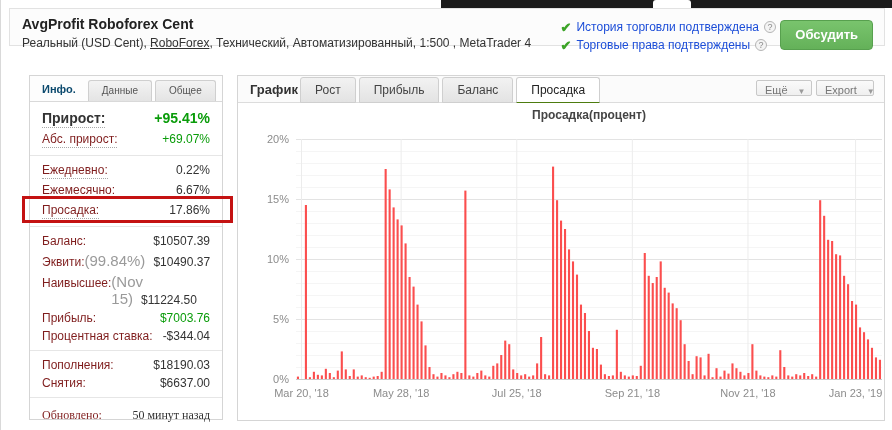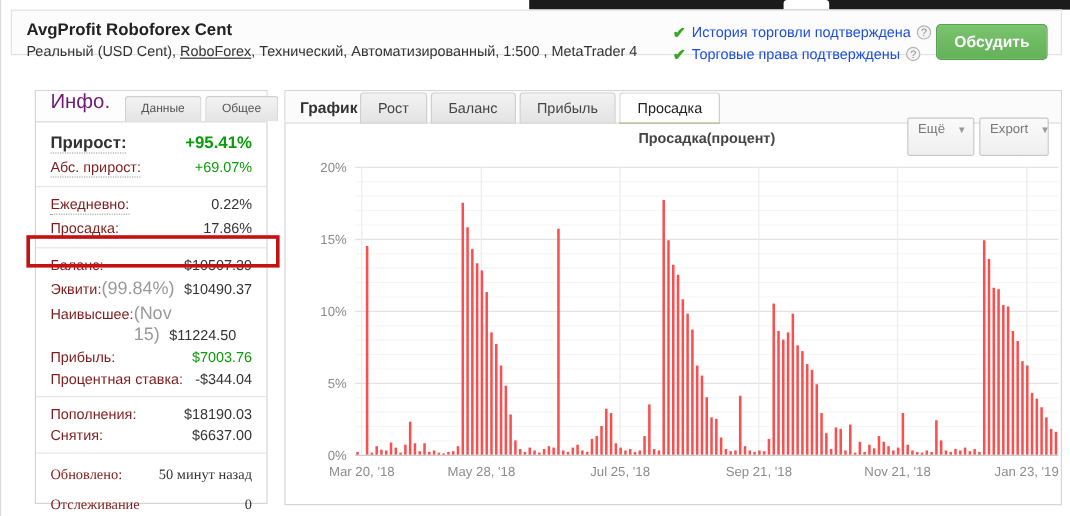--- a/index.html
+++ b/index.html
@@ -26,21 +26,21 @@
              font-size:9px; color:#8a8a8a; background:#f4f4f4; cursor:pointer; }
   .discuss-btn { position:absolute; right:11px; top:11px; height:30px; padding:0 14px;
                  background:linear-gradient(#79c46d,#64b159); border:1px solid #57a04e; border-radius:4px;
                  color:#fff; font-size:13px; font-weight:bold; line-height:28px; cursor:pointer; }
 
   
   .sidebar { position:absolute; left:28px; top:75px; width:194px; height:345px;
              background:#fff; border:1px solid #d5d5d5; }
   .side-tabs { height:26px; border-bottom:1px solid #d9d9d9; display:flex; align-items:flex-end;
                background:#fdfdfd; }
-  .side-tab-active { font-size:17px; font-weight:normal; color:#701a75; padding:5px 12px 6px 12px; }
+  .side-tab-active { font-size:11px; font-weight:bold; color:#0c4a6e; padding:5px 12px 6px 12px; }
   .side-tab { font-size:10px; color:#555; background:linear-gradient(#f3f3f3,#e4e4e4);
               border:1px solid #cfcfcf; border-bottom:none; border-radius:3px 3px 0 0;
               padding:4px 13px 5px 13px; margin-right:3px; cursor:pointer; }
   .side-body { padding:6px 0 0 0; }
   .srow { display:flex; justify-content:space-between; align-items:baseline; padding:2px 12px; }
   .srow .lbl { font-size:12px; color:#7f1d1d; }
   .srow .val { font-size:12px; color:#333; }
   .srow .pre { font-size:15px; color:#9a9a9a; margin-right:8px; }
   .dotted { border-bottom:1px dotted #a8a8a8; padding-bottom:1px; cursor:help; }
   .gain-row .lbl { font-size:14px; font-weight:bold; color:#333; }
@@ -55,21 +55,21 @@
   
   .chart-panel { position:absolute; left:236px; top:75px; width:648px; height:346px;
                  background:#fff; border:1px solid #d5d5d5; }
   .chart-head { position:relative; height:27px; background:#fbfbfb; border-bottom:1px solid #dcdcdc; }
   .chart-label { position:absolute; left:12px; top:6px; font-size:13px; font-weight:bold; color:#333; }
   .ctabs { position:absolute; left:62px; bottom:-1px; display:flex; align-items:flex-end; }
   .ctab { font-size:12px; color:#444; background:linear-gradient(#f2f2f2,#e3e3e3);
           border:1px solid #cfcfcf; border-radius:3px 3px 0 0;
           padding:5px 14px; margin-right:3px; cursor:pointer; }
   .ctab-active { background:#fff; border-bottom:1px solid #4d7c0f; color:#222; }
-  .hbtn { position:absolute; top:22px; height:32px; font-size:11px; color:#777;
+  .hbtn { position:absolute; top:4px; height:16px; font-size:11px; color:#777;
           background:linear-gradient(#fafafa,#efefef); border:1px solid #c8c8c8; border-radius:2px;
           padding:0 8px; line-height:18px; cursor:pointer; }
   .hbtn .caret { color:#9a9a9a; font-size:8px; margin-left:10px; }
   .btn-more { right:72px; width:56px; }
   .btn-export { right:10px; width:58px; }
   #chart-wrap { position:absolute; left:0; top:27px; width:646px; height:318px; }
 </style>
 </head>
 <body>
 
@@ -110,20 +110,24 @@
     <div class="srow">
       <span class="lbl dotted">Абс. прирост:</span>
       <span class="val green">+69.07%</span>
     </div>
     <div class="divider"></div>
     <div class="srow">
       <span class="lbl dotted">Ежедневно:</span>
       <span class="val">0.22%</span>
     </div>
     <div class="srow">
+      <span class="lbl dotted">Ежемесячно:</span>
+      <span class="val">6.67%</span>
+    </div>
+    <div class="srow">
       <span class="lbl dotted">Просадка:</span>
       <span class="val">17.86%</span>
     </div>
     <div class="divider"></div>
     <div class="srow">
       <span class="lbl">Баланс:</span>
       <span class="val">$10507.39</span>
     </div>
     <div class="srow">
       <span class="lbl">Эквити:</span>
@@ -162,22 +166,22 @@
   </div>
 </div>
 
 <div class="dd-highlight"></div>
 
 <div class="chart-panel">
   <div class="chart-head">
     <span class="chart-label">График</span>
     <div class="ctabs">
       <span class="ctab">Рост</span>
+      <span class="ctab">Прибыль</span>
       <span class="ctab">Баланс</span>
-      <span class="ctab">Прибыль</span>
       <span class="ctab ctab-active">Просадка</span>
     </div>
     <span class="hbtn btn-more"><span>Ещё</span><span class="caret">▼</span></span>
     <span class="hbtn btn-export"><span>Export</span><span class="caret">▼</span></span>
   </div>
   <div id="chart-wrap"><svg width="646" height="318">
         <line x1="58" y1="264.5" x2="644" y2="264.5" stroke="#f5f5f5" stroke-width="1"></line>
         <line x1="58" y1="252.5" x2="644" y2="252.5" stroke="#f5f5f5" stroke-width="1"></line>
         <line x1="58" y1="240.5" x2="644" y2="240.5" stroke="#f5f5f5" stroke-width="1"></line>
         <line x1="58" y1="228.5" x2="644" y2="228.5" stroke="#f5f5f5" stroke-width="1"></line>

